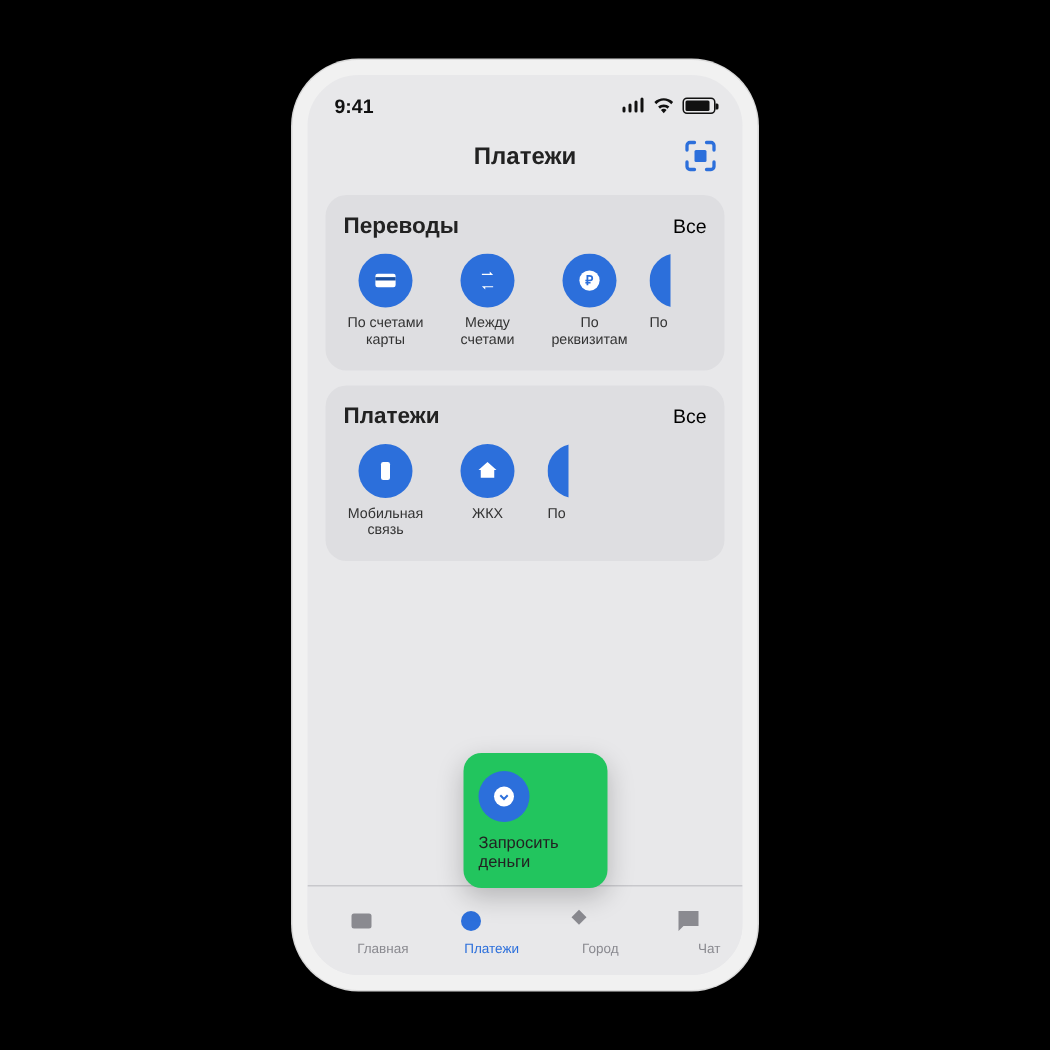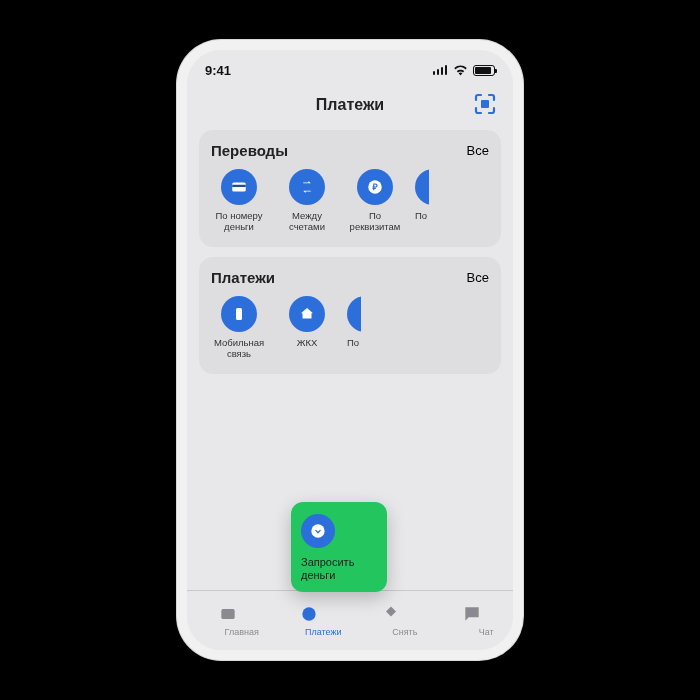--- a/index.html
+++ b/index.html
@@ -3,21 +3,21 @@
 <meta charset="utf-8">
 <style>
   * { box-sizing: border-box; margin: 0; padding: 0; }
   body {
     width: 700px; height: 700px;
     background: #000;
     display: flex; align-items: center; justify-content: center;
     font-family: -apple-system, "Helvetica Neue", Arial, sans-serif;
   }
   .device {
-    width: 346px; height: 620px;
+    width: 310px; height: 620px;
     background: #e8e8ea;
     border-radius: 44px;
     border: 10px solid #f1f1f1;
     box-shadow: 0 0 0 1px #d8d8d8, 0 8px 24px rgba(0,0,0,.4);
     overflow: hidden;
     position: relative;
     display: flex; flex-direction: column;
   }
   
   .statusbar {
@@ -149,21 +149,21 @@
         <span class="allbtn">Все</span>
       </div>
       <div class="hrow">
         <div class="tile">
           <div class="circ">
               <svg viewBox="0 0 24 24">
                 <rect x="3" y="6" width="18" height="12" rx="2"></rect>
                 <rect x="3" y="9" width="18" height="3" fill="#1a4fa0"></rect>
               </svg>
             </div>
-          <div class="lbl">По номеру деньги</div>
+          <div class="lbl">По счетами карты</div>
         </div>
         <div class="tile">
           <div class="circ">
               <svg viewBox="0 0 24 24">
                 <path d="M7 7h10l-3-3v2H7v2zm10 10H7l3 3v-2h7v-2z"></path>
               </svg>
             </div>
           <div class="lbl">Между счетами</div>
         </div>
         <div class="tile">
@@ -234,21 +234,21 @@
     <div class="tab active">
       <svg viewBox="0 0 24 24">
           <circle cx="12" cy="12" r="8"></circle>
         </svg>
       <span class="tl">Платежи</span>
     </div>
     <div class="tab">
       <svg viewBox="0 0 24 24">
           <path d="M12 3l6 6-6 6-6-6z"></path>
         </svg>
-      <span class="tl">Снять</span>
+      <span class="tl">Город</span>
     </div>
     <div class="tab">
       <svg viewBox="0 0 24 24">
           <path d="M4 4h16v12H8l-4 4z"></path>
         </svg>
       <span class="tl">Чат</span>
     </div>
   </div>
 
 </div>

